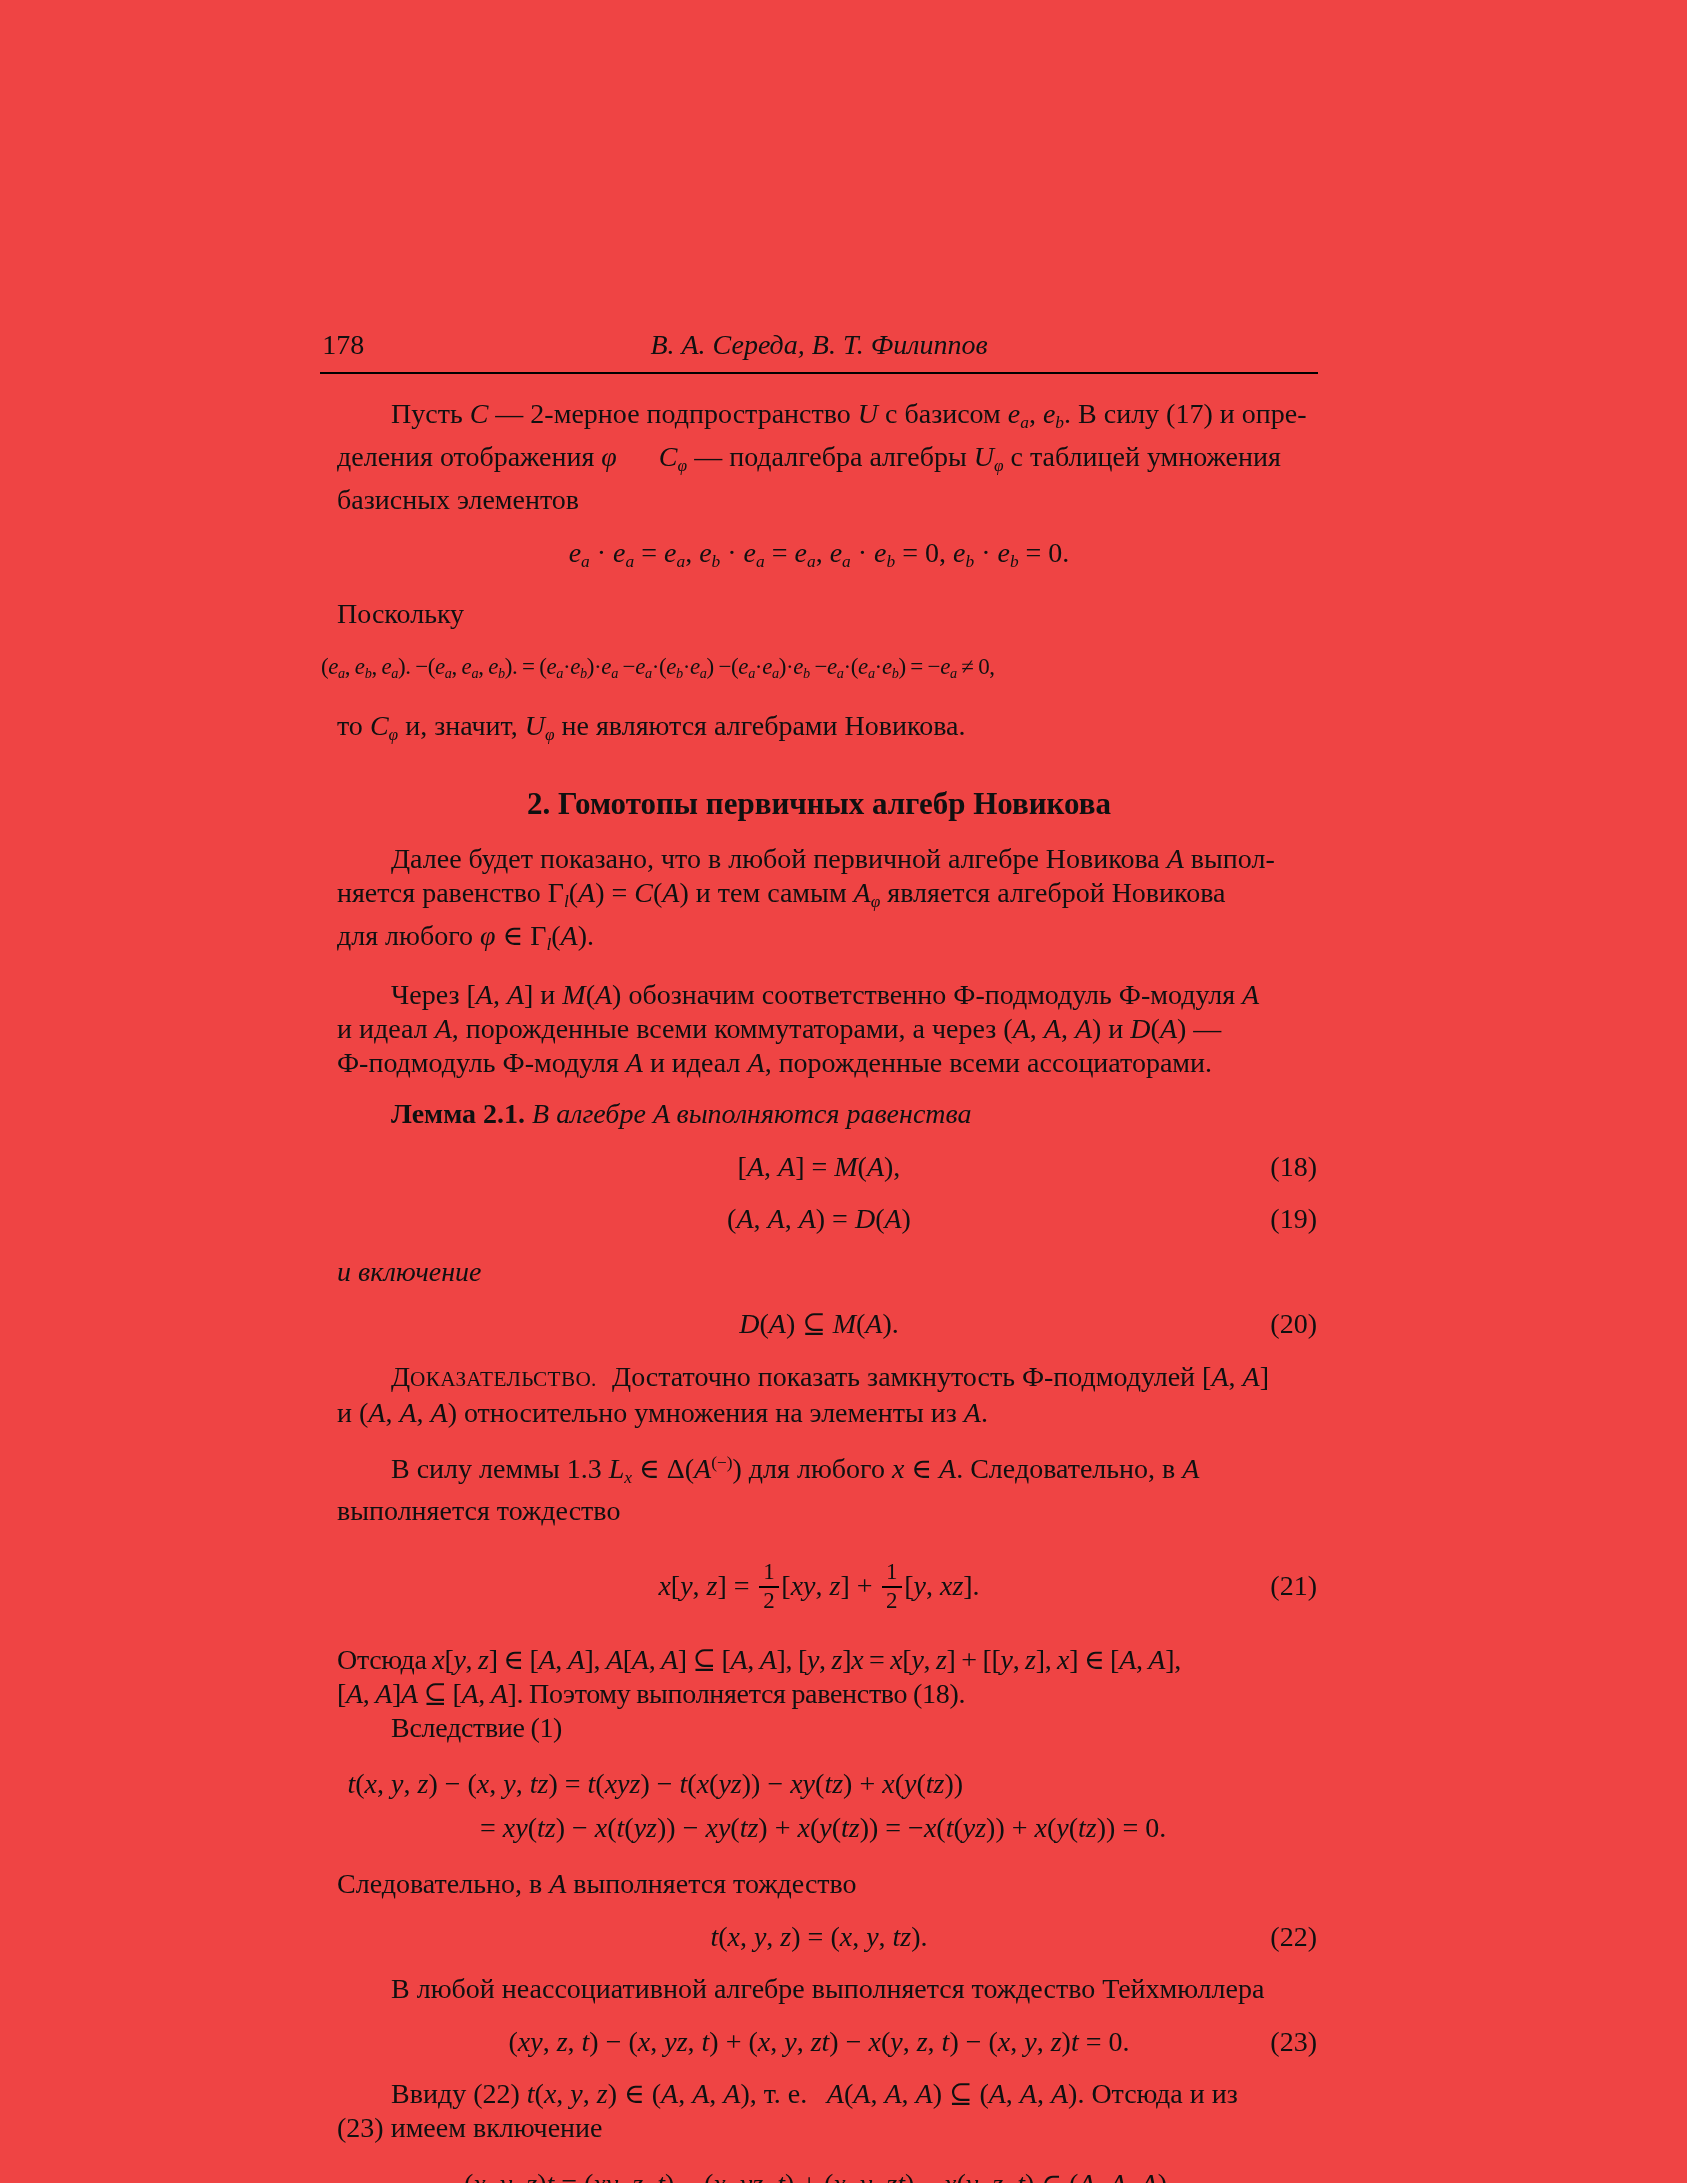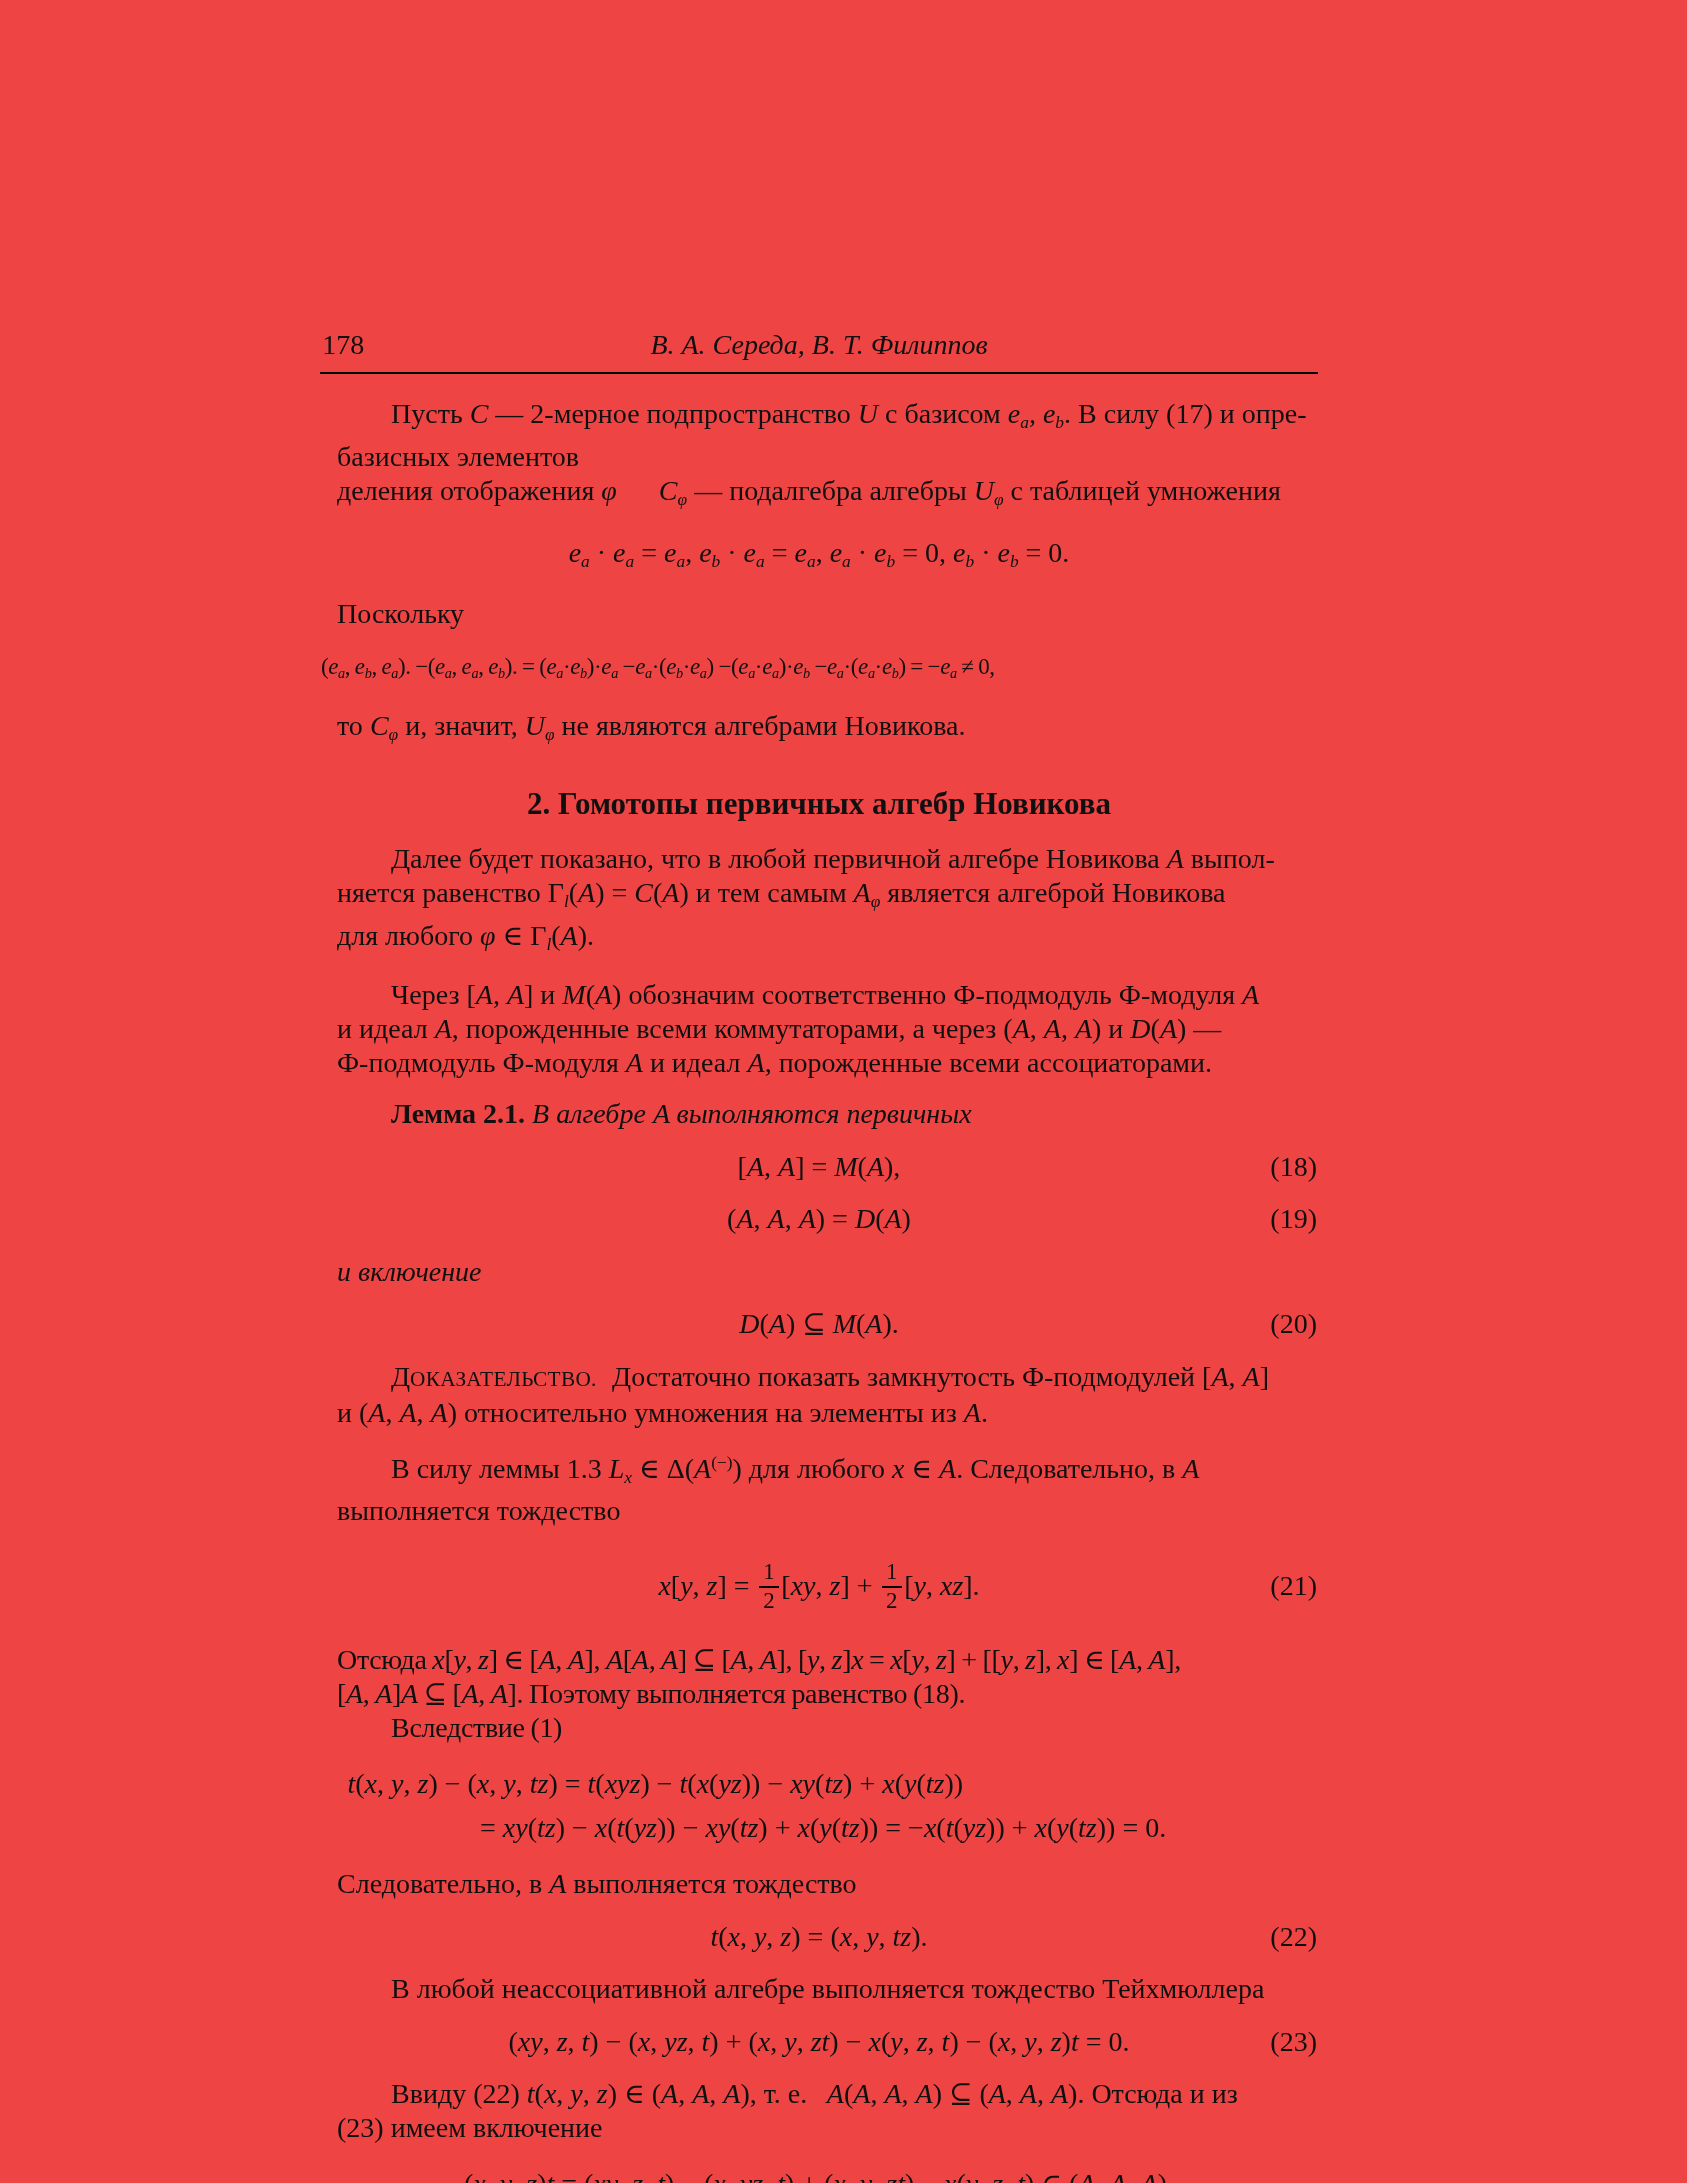--- a/index.html
+++ b/index.html
@@ -54,22 +54,22 @@
 
 <div class="page">
   <header class="runhead">
     <span class="pageno">178</span>
     <span class="authors">В. А. Середа, В. Т. Филиппов</span>
   </header>
   <div class="rule"></div>
   <main class="content" id="content">
       <div class="para first">
         <div class="line indent">Пусть <span class="it">C</span> — 2-мерное подпространство <span class="it">U</span> с базисом <span class="it">e</span><span class="it sb">a</span>, <span class="it">e</span><span class="it sb">b</span>. В силу (17) и опре-</div>
+        <div class="line">деления отображения <span class="it">φ</span><span class="gap" style="width: 1.5em;"></span><span class="it">C</span><span class="it sb">φ</span> — подалгебра алгебры <span class="it">U</span><span class="it sb">φ</span> с таблицей умножения</div>
         <div class="line">базисных элементов</div>
-        <div class="line">деления отображения <span class="it">φ</span><span class="gap" style="width: 1.5em;"></span><span class="it">C</span><span class="it sb">φ</span> — подалгебра алгебры <span class="it">U</span><span class="it sb">φ</span> с таблицей умножения</div>
       </div>
       <div class="eqrow"><span class="eqbody"><span class="it">e</span><span class="it sb">a</span> · <span class="it">e</span><span class="it sb">a</span> = <span class="it">e</span><span class="it sb">a</span>, <span class="it">e</span><span class="it sb">b</span> · <span class="it">e</span><span class="it sb">a</span> = <span class="it">e</span><span class="it sb">a</span>, <span class="it">e</span><span class="it sb">a</span> · <span class="it">e</span><span class="it sb">b</span> = 0, <span class="it">e</span><span class="it sb">b</span> · <span class="it">e</span><span class="it sb">b</span> = 0.</span></div>
       <div class="para">
         <div class="line">Поскольку</div>
       </div>
       <div class="eqrow wide">
         <span class="eqbody">(<span class="it">e</span><span class="it sb">a</span>, <span class="it">e</span><span class="it sb">b</span>, <span class="it">e</span><span class="it sb">a</span>). −(<span class="it">e</span><span class="it sb">a</span>, <span class="it">e</span><span class="it sb">a</span>, <span class="it">e</span><span class="it sb">b</span>). = (<span class="it">e</span><span class="it sb">a</span>·<span class="it">e</span><span class="it sb">b</span>)·<span class="it">e</span><span class="it sb">a</span> −<span class="it">e</span><span class="it sb">a</span>·(<span class="it">e</span><span class="it sb">b</span>·<span class="it">e</span><span class="it sb">a</span>) −(<span class="it">e</span><span class="it sb">a</span>·<span class="it">e</span><span class="it sb">a</span>)·<span class="it">e</span><span class="it sb">b</span> −<span class="it">e</span><span class="it sb">a</span>·(<span class="it">e</span><span class="it sb">a</span>·<span class="it">e</span><span class="it sb">b</span>) = −<span class="it">e</span><span class="it sb">a</span> ≠ 0,</span>
       </div>
       <div class="para">
         <div class="line">то <span class="it">C</span><span class="it sb">φ</span> и, значит, <span class="it">U</span><span class="it sb">φ</span> не являются алгебрами Новикова.</div>
@@ -79,21 +79,21 @@
         <div class="line indent">Далее будет показано, что в любой первичной алгебре Новикова <span class="it">A</span> выпол-</div>
         <div class="line">няется равенство Γ<span class="it sb">l</span>(<span class="it">A</span>) = <span class="it">C</span>(<span class="it">A</span>) и тем самым <span class="it">A</span><span class="it sb">φ</span> является алгеброй Новикова</div>
         <div class="line">для любого <span class="it">φ</span> ∈ Γ<span class="it sb">l</span>(<span class="it">A</span>).</div>
       </div>
       <div class="para">
         <div class="line indent">Через [<span class="it">A</span>, <span class="it">A</span>] и <span class="it">M</span>(<span class="it">A</span>) обозначим соответственно Ф-подмодуль Ф-модуля <span class="it">A</span></div>
         <div class="line">и идеал <span class="it">A</span>, порожденные всеми коммутаторами, а через (<span class="it">A</span>, <span class="it">A</span>, <span class="it">A</span>) и <span class="it">D</span>(<span class="it">A</span>) —</div>
         <div class="line">Ф-подмодуль Ф-модуля <span class="it">A</span> и идеал <span class="it">A</span>, порожденные всеми ассоциаторами.</div>
       </div>
       <div class="para lemma">
-        <div class="line indent"><span class="bd">Лемма 2.1.</span><span class="it">  В алгебре </span><span class="it">A</span><span class="it"> выполняются первичных</span></div>
+        <div class="line indent"><span class="bd">Лемма 2.1.</span><span class="it">  В алгебре </span><span class="it">A</span><span class="it"> выполняются равенства</span></div>
       </div>
       <div class="eqrow"><span class="eqbody">[<span class="it">A</span>, <span class="it">A</span>] = <span class="it">M</span>(<span class="it">A</span>),</span><span class="eqnum">(18)</span></div>
       <div class="eqrow"><span class="eqbody">(<span class="it">A</span>, <span class="it">A</span>, <span class="it">A</span>) = <span class="it">D</span>(<span class="it">A</span>)</span><span class="eqnum">(19)</span></div>
       <div class="para">
         <div class="line"><span class="it">и включение</span></div>
       </div>
       <div class="eqrow"><span class="eqbody"><span class="it">D</span>(<span class="it">A</span>) ⊆ <span class="it">M</span>(<span class="it">A</span>).</span><span class="eqnum">(20)</span></div>
       <div class="para proof">
         <div class="line indent">Д<span class="csm">ОКАЗАТЕЛЬСТВО.</span><span class="gap" style="width: 0.55em;"></span>Достаточно показать замкнутость Ф-подмодулей [<span class="it">A</span>, <span class="it">A</span>]</div>
         <div class="line">и (<span class="it">A</span>, <span class="it">A</span>, <span class="it">A</span>) относительно умножения на элементы из <span class="it">A</span>.</div>

